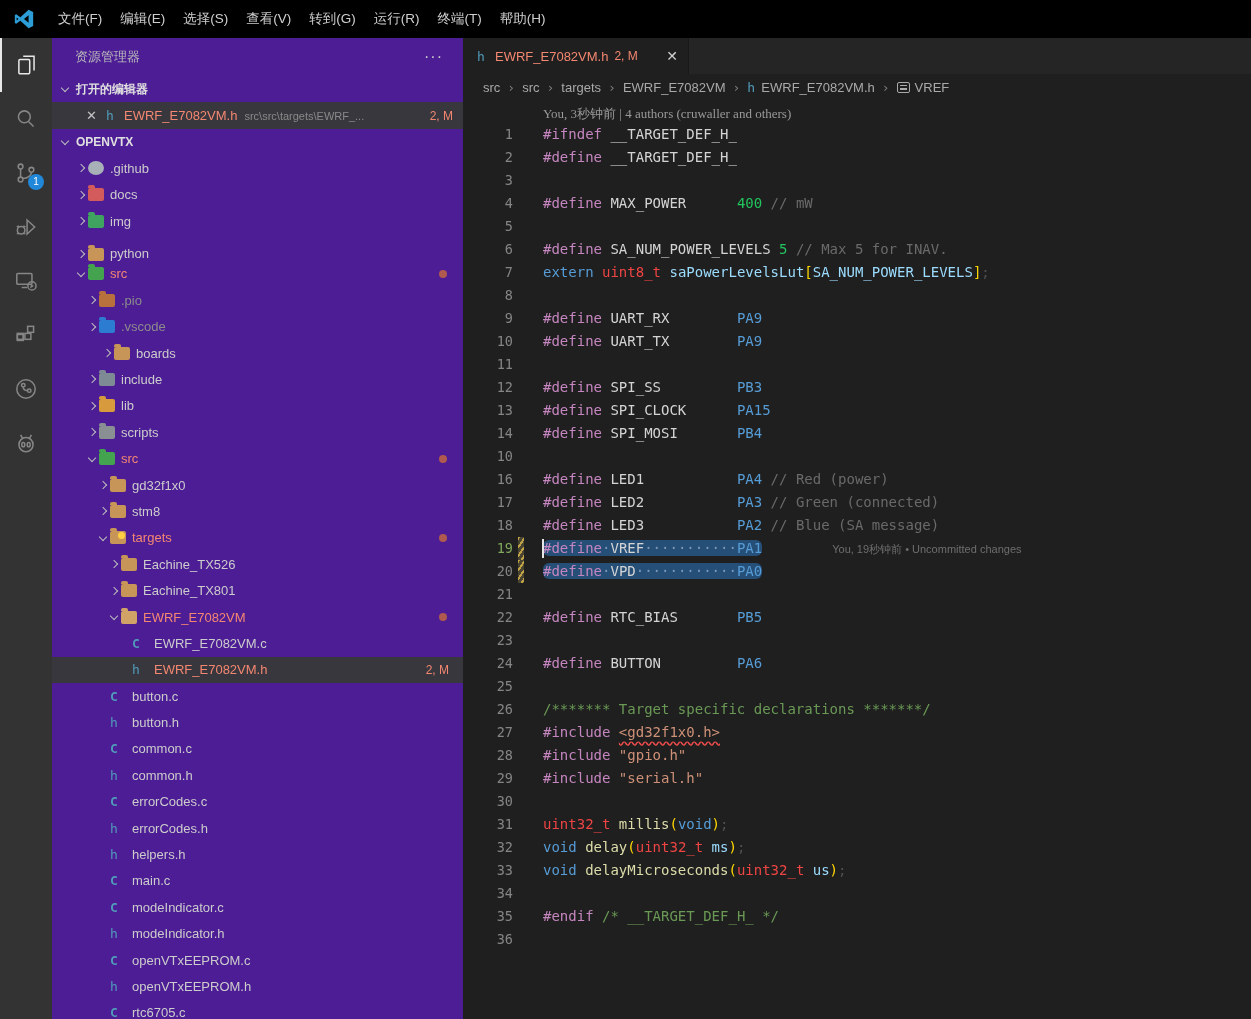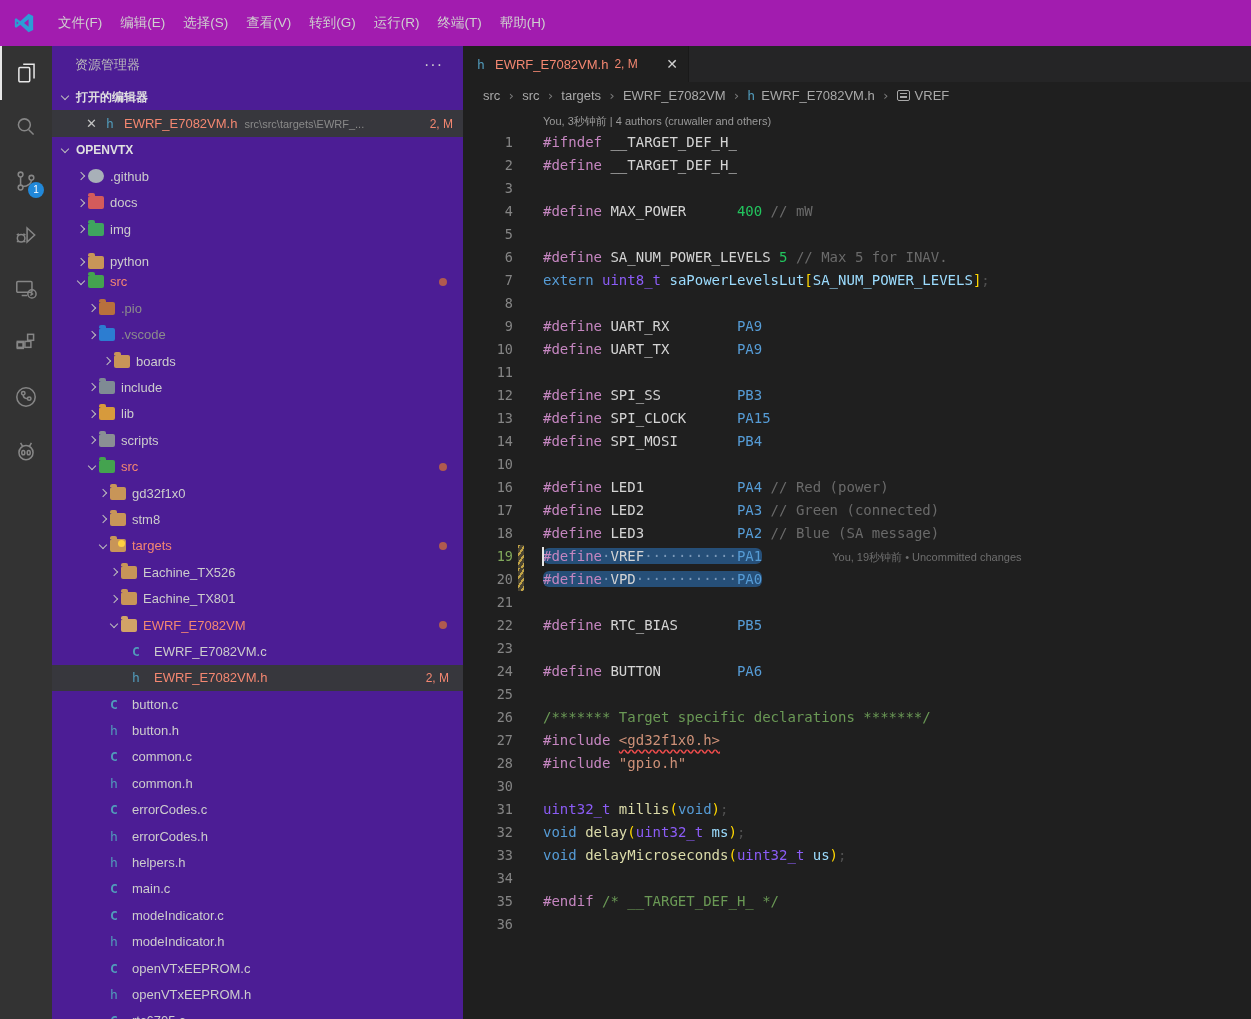--- a/index.html
+++ b/index.html
@@ -3,21 +3,21 @@
 <meta charset="utf-8">
 <style>
   * { margin:0; padding:0; box-sizing:border-box; }
   html,body { background:#1a1a1a; }
   #app {
     position:relative; width:1251px; height:1019px; overflow:hidden;
     background:#1f1f1f; font-family:"Liberation Sans", sans-serif;
     color:#cccccc; font-size:13px; user-select:none;
   }
   
-  #titlebar { height:46px; background:#a21caf; display:flex; align-items:center; }
+  #titlebar { height:38px; background:#000000; display:flex; align-items:center; }
   #vscode-logo { width:22px; height:22px; margin:0 14px 0 13px; flex:0 0 auto; }
   .menu-item { padding:6px 9px; color:#cfcfcf; font-size:13.5px; border-radius:4px; }
   
   #main { display:flex; height:981px; }
   
   #activitybar { width:52px; background:#333333; flex:0 0 auto; display:flex; flex-direction:column; align-items:center; }
   .act-item { width:52px; height:54px; display:flex; align-items:center; justify-content:center; position:relative; }
   .act-item svg { width:26px; height:26px; stroke:#868686; fill:none; stroke-width:1.4; }
   .act-item.active { border-left:2px solid #e7e7e7; }
   .act-item.active svg { stroke:#e7e7e7; }
@@ -74,32 +74,32 @@
   #tab-badge { color:#f48771; font-size:12px; margin-right:10px; }
   #tab-close { color:#d0d0d0; font-size:14px; margin-left:auto; }
   #breadcrumbs { height:26px; display:flex; align-items:center; padding-left:20px; color:#a9a9a9; font-size:13px; flex:0 0 auto; }
   .bc-sep { margin:0 7px; color:#7d7d7d; font-family:"DejaVu Sans Mono", monospace; }
   .bc-item { display:flex; align-items:center; }
   #sym-icon { width:13px; height:11px; border:1.2px solid #a9a9a9; border-radius:2px; margin-right:5px; position:relative; }
   #sym-icon::before { content:""; position:absolute; left:2px; right:2px; top:2px; height:1.2px; background:#a9a9a9; }
   #sym-icon::after { content:""; position:absolute; left:2px; right:2px; bottom:2px; height:1.2px; background:#a9a9a9; }
   
   #code { flex:1 1 auto; font-family:"DejaVu Sans Mono", monospace; font-size:14px; line-height:23px; padding-top:4px; }
-  #blame-top { height:19px; line-height:19px; padding-left:80px; color:#9a9a9a; font-size:11px; font-family:Liberation Sans, sans-serif; }
+  #blame-top { height:19px; line-height:19px; padding-left:80px; color:#9a9a9a; font-size:13px; font-family:Liberation Serif, serif; }
   .line { height:23px; position:relative; white-space:pre; }
   .ln { position:absolute; left:0; width:50px; text-align:right; color:#858585; font-size:13.5px; }
   .ln.active { color:#81a85c; }
   .mod-stripe { position:absolute; left:55px; top:0; width:6px; height:23px;
     background:repeating-linear-gradient(125deg,#c0a246 0 2px,#4a4432 2px 5px); }
   .code { position:absolute; left:80px; top:0; white-space:pre; }
   .sel { background:#264f78; border-radius:6px; }
   .cursor { position:absolute; left:79px; top:2px; width:2px; height:19px; background:#e6e6e6; }
   .inline-blame { color:#6e6e6e; font-size:11px; margin-left:70px; font-family:"Liberation Sans", sans-serif; }
   .tk-d{color:#c586c0}.tk-m{color:#d4d4d4}.tk-n{color:#22c55e}.tk-cl{color:#6a6a6a}
-  .tk-cg{color:#6a9955}.tk-k{color:#569cd6}.tk-t{color:#8b5cf6}.tk-v{color:#9cdcfe}
+  .tk-cg{color:#6a9955}.tk-k{color:#569cd6}.tk-t{color:#ef4444}.tk-v{color:#9cdcfe}
   .tk-b{color:#ffd700}.tk-p{color:#505050}.tk-f{color:#dcdcaa}.tk-s{color:#ce9178}
   .tk-se{color:#ce9178;text-decoration:underline wavy #f14c4c;text-underline-offset:4px;text-decoration-skip-ink:none;}
   .tk-ws{color:#7b98b8}
 </style>
 </head>
 <body>
 
 <div id="app">
   <div id="titlebar">
     <svg id="vscode-logo" viewBox="0 0 24 24">
@@ -435,20 +435,21 @@
             <div class="line"><span class="ln active">19</span><span class="mod-stripe"></span><span class="code"><span class="sel"><span class="tk-d">#define</span><span class="tk-ws">·</span><span class="tk-m">VREF</span><span class="tk-ws">···········</span><span class="tk-k">PA1</span></span><span class="inline-blame">You, 19秒钟前 • Uncommitted changes</span></span><span class="cursor"></span></div>
             <div class="line"><span class="ln">20</span><span class="mod-stripe"></span><span class="code"><span class="sel"><span class="tk-d">#define</span><span class="tk-ws">·</span><span class="tk-m">VPD</span><span class="tk-ws">············</span><span class="tk-k">PA0</span></span></span></div>
             <div class="line"><span class="ln">21</span><span class="code"></span></div>
             <div class="line"><span class="ln">22</span><span class="code"><span class="tk-d">#define </span><span class="tk-m">RTC_BIAS</span><span>       </span><span class="tk-k">PB5</span></span></div>
             <div class="line"><span class="ln">23</span><span class="code"></span></div>
             <div class="line"><span class="ln">24</span><span class="code"><span class="tk-d">#define </span><span class="tk-m">BUTTON</span><span>         </span><span class="tk-k">PA6</span></span></div>
             <div class="line"><span class="ln">25</span><span class="code"></span></div>
             <div class="line"><span class="ln">26</span><span class="code"><span class="tk-cg">/******* Target specific declarations *******/</span></span></div>
             <div class="line"><span class="ln">27</span><span class="code"><span class="tk-d">#include </span><span class="tk-se">&lt;gd32f1x0.h&gt;</span></span></div>
             <div class="line"><span class="ln">28</span><span class="code"><span class="tk-d">#include </span><span class="tk-s">"gpio.h"</span></span></div>
+            <div class="line"><span class="ln">29</span><span class="code"><span class="tk-d">#include </span><span class="tk-s">"serial.h"</span></span></div>
             <div class="line"><span class="ln">30</span><span class="code"></span></div>
             <div class="line"><span class="ln">31</span><span class="code"><span class="tk-t">uint32_t </span><span class="tk-f">millis</span><span class="tk-b">(</span><span class="tk-k">void</span><span class="tk-b">)</span><span class="tk-p">;</span></span></div>
             <div class="line"><span class="ln">32</span><span class="code"><span class="tk-k">void </span><span class="tk-f">delay</span><span class="tk-b">(</span><span class="tk-t">uint32_t </span><span class="tk-v">ms</span><span class="tk-b">)</span><span class="tk-p">;</span></span></div>
             <div class="line"><span class="ln">33</span><span class="code"><span class="tk-k">void </span><span class="tk-f">delayMicroseconds</span><span class="tk-b">(</span><span class="tk-t">uint32_t </span><span class="tk-v">us</span><span class="tk-b">)</span><span class="tk-p">;</span></span></div>
             <div class="line"><span class="ln">34</span><span class="code"></span></div>
             <div class="line"><span class="ln">35</span><span class="code"><span class="tk-d">#endif </span><span class="tk-cg">/* __TARGET_DEF_H_ */</span></span></div>
             <div class="line"><span class="ln">36</span><span class="code"></span></div>
           </div>
       </div>
     </div>

